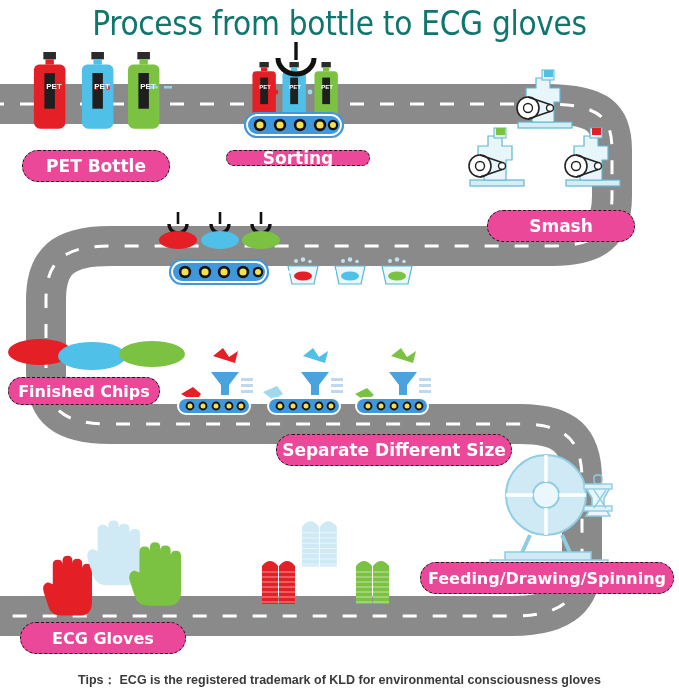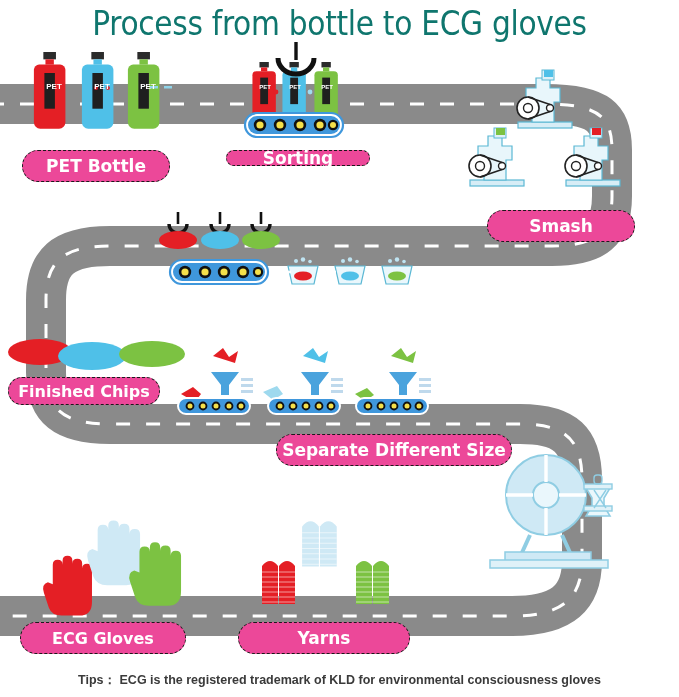--- a/index.html
+++ b/index.html
@@ -342,22 +342,22 @@
     </g>
   </svg>
 
   <div class="title" style="top:4px;">Process from bottle to ECG gloves</div>
 
   <div class="badge" style="left:22px;top:150px;width:148px;height:32px;font-size:17px;">PET Bottle</div>
   <div class="badge" style="left:226px;top:150px;width:144px;height:16px;font-size:17px;">Sorting</div>
   <div class="badge" style="left:487px;top:210px;width:148px;height:32px;font-size:17px;">Smash</div>
   <div class="badge" style="left:8px;top:377px;width:152px;height:28px;font-size:16px;">Finished Chips</div>
   <div class="badge" style="left:232px;top:434px;width:236px;height:32px;font-size:17px;margin-left:44px;">Separate Different Size</div>
+  <div class="badge" style="left:420px;top:562px;width:254px;height:32px;font-size:16px;">Feeding/Drawing/Spinning</div>
   <div class="badge" style="left:20px;top:622px;width:166px;height:32px;font-size:16px;">ECG Gloves</div>
-  <div class="badge" style="left:238px;top:622px;width:172px;height:32px;font-size:17px;">Yarns</div>
 
   <div style="position:absolute;left:42px;top:82px;width:24px;text-align:center;color:#fff;font-size:8px;font-weight:bold;">PET</div>
   <div style="position:absolute;left:90px;top:82px;width:24px;text-align:center;color:#fff;font-size:8px;font-weight:bold;">PET</div>
   <div style="position:absolute;left:136px;top:82px;width:24px;text-align:center;color:#fff;font-size:8px;font-weight:bold;">PET</div>
   <div style="position:absolute;left:256px;top:84px;width:18px;text-align:center;color:#fff;font-size:6px;font-weight:bold;">PET</div>
   <div style="position:absolute;left:286px;top:84px;width:18px;text-align:center;color:#fff;font-size:6px;font-weight:bold;">PET</div>
   <div style="position:absolute;left:318px;top:84px;width:18px;text-align:center;color:#fff;font-size:6px;font-weight:bold;">PET</div>
 
   <div class="tips">Tips： ECG  is the registered trademark of KLD for environmental consciousness gloves</div>
 

